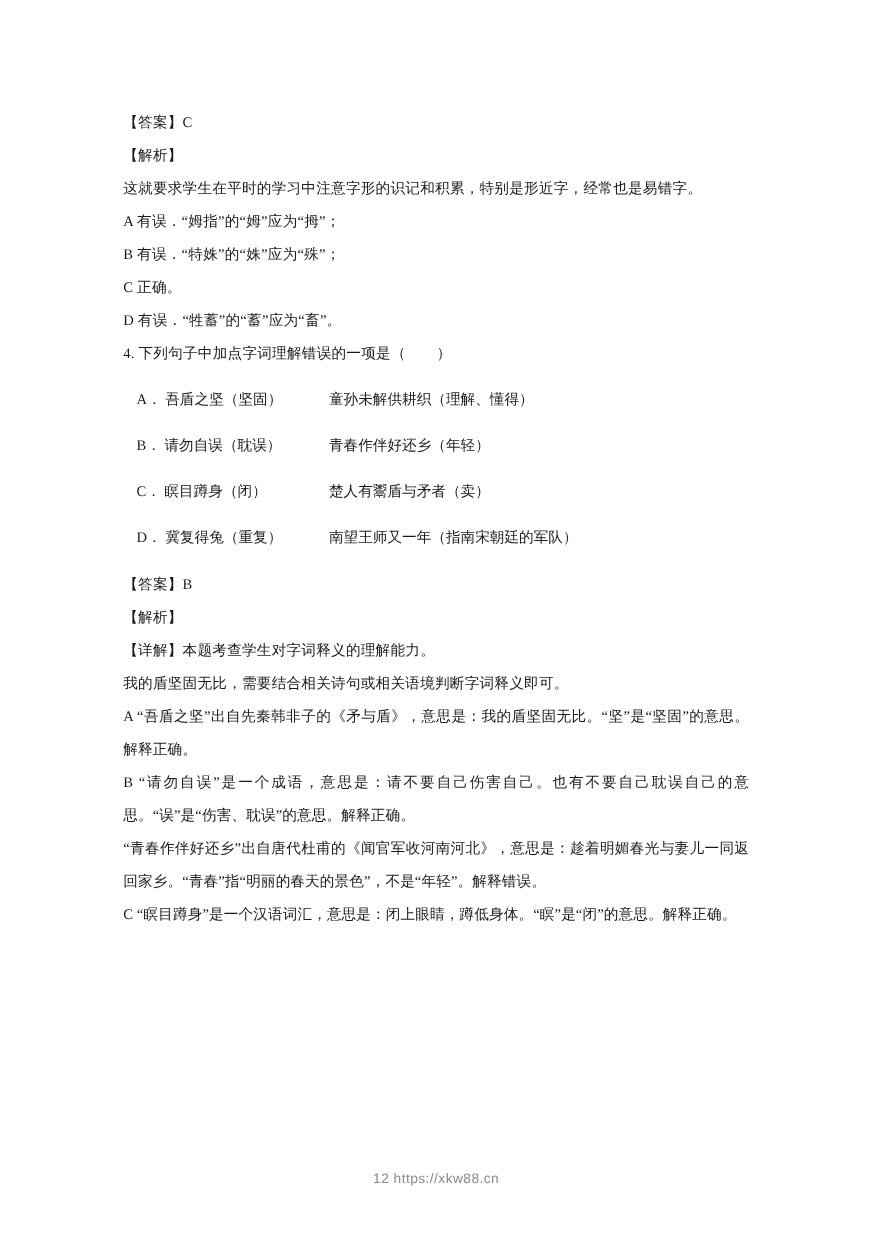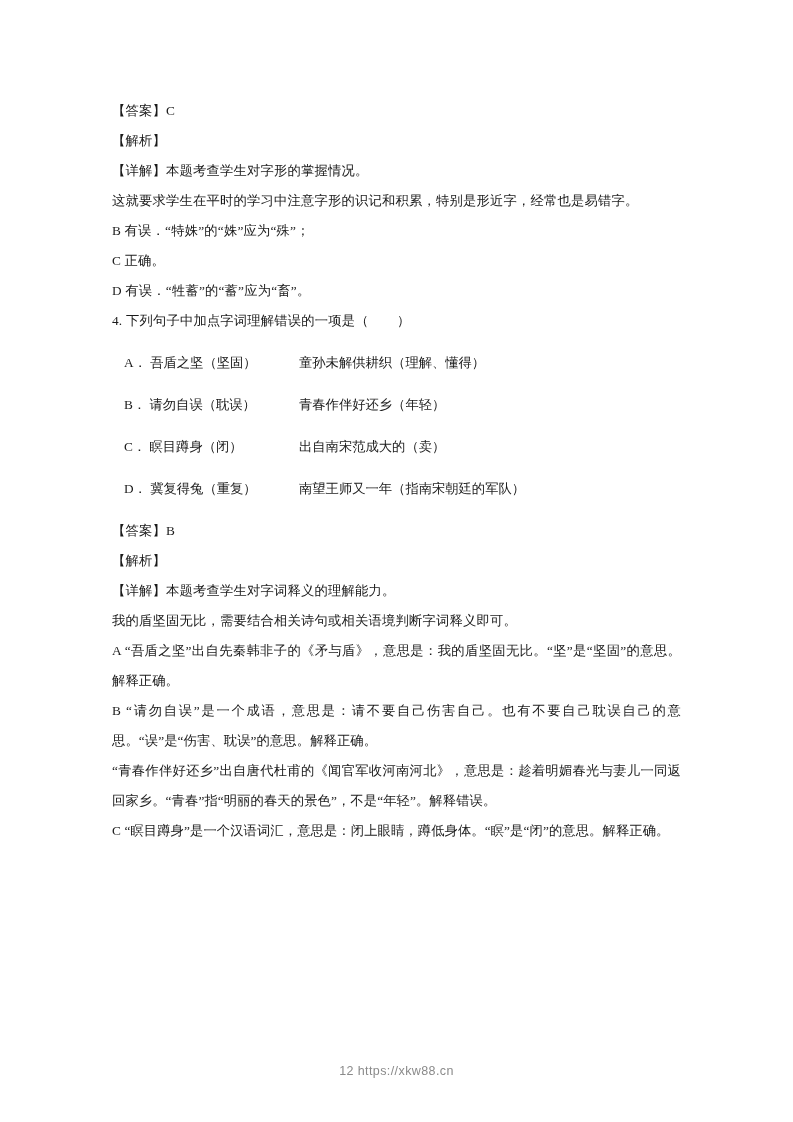--- a/index.html
+++ b/index.html
@@ -71,31 +71,31 @@
   }
 </style>
 </head>
 <body>
 
 <div class="page">
   <div class="content">
 
     <p class="line">【答案】C</p>
     <p class="line">【解析】</p>
-    <p class="line">【详解】本题考查学生对字形的掌握情况。</p>
     <p class="line">这就要求学生在平时的学习中注意字形的识记和积累，特别是形近字，经常也是易错字。</p>
+    <p class="line">A 有误．“姆指”的“姆”应为“拇”；</p>
     <p class="line">B 有误．“特姝”的“姝”应为“殊”；</p>
     <p class="line">C 正确。</p>
     <p class="line">D 有误．“牲蓄”的“蓄”应为“畜”。</p>
 
     <p class="line">4. 下列句子中加点字词理解错误的一项是（        ）</p>
 
     <p class="choice-row"><span class="c-left">A． 吾盾之坚（坚固）</span><span class="c-right">童孙未解供耕织（理解、懂得）</span></p>
     <p class="choice-row"><span class="c-left">B． 请勿自误（耽误）</span><span class="c-right">青春作伴好还乡（年轻）</span></p>
-    <p class="choice-row"><span class="c-left">C． 瞑目蹲身（闭）</span><span class="c-right">出自南宋范成大的（卖）</span></p>
+    <p class="choice-row"><span class="c-left">C． 瞑目蹲身（闭）</span><span class="c-right">楚人有鬻盾与矛者（卖）</span></p>
     <p class="choice-row"><span class="c-left">D． 冀复得兔（重复）</span><span class="c-right">南望王师又一年（指南宋朝廷的军队）</span></p>
 
     <p class="line">【答案】B</p>
     <p class="line">【解析】</p>
     <p class="line">【详解】本题考查学生对字词释义的理解能力。</p>
     <p class="line">我的盾坚固无比，需要结合相关诗句或相关语境判断字词释义即可。</p>
 
     <p class="para">A “吾盾之坚”出自先秦韩非子的《矛与盾》，意思是：我的盾坚固无比。“坚”是“坚固”的意思。解释正确。</p>
     <p class="para">B “请勿自误”是一个成语，意思是：请不要自己伤害自己。也有不要自己耽误自己的意思。“误”是“伤害、耽误”的意思。解释正确。</p>
     <p class="para">“青春作伴好还乡”出自唐代杜甫的《闻官军收河南河北》，意思是：趁着明媚春光与妻儿一同返回家乡。“青春”指“明丽的春天的景色”，不是“年轻”。解释错误。</p>

